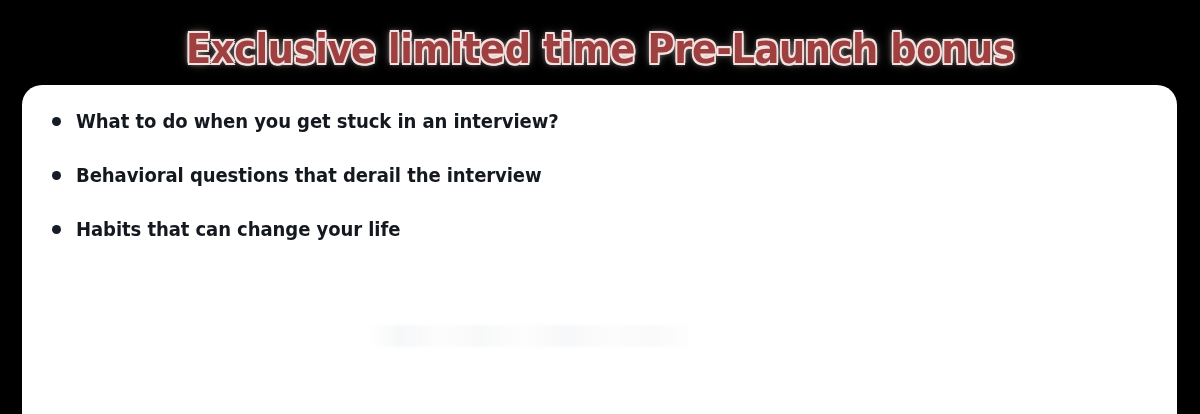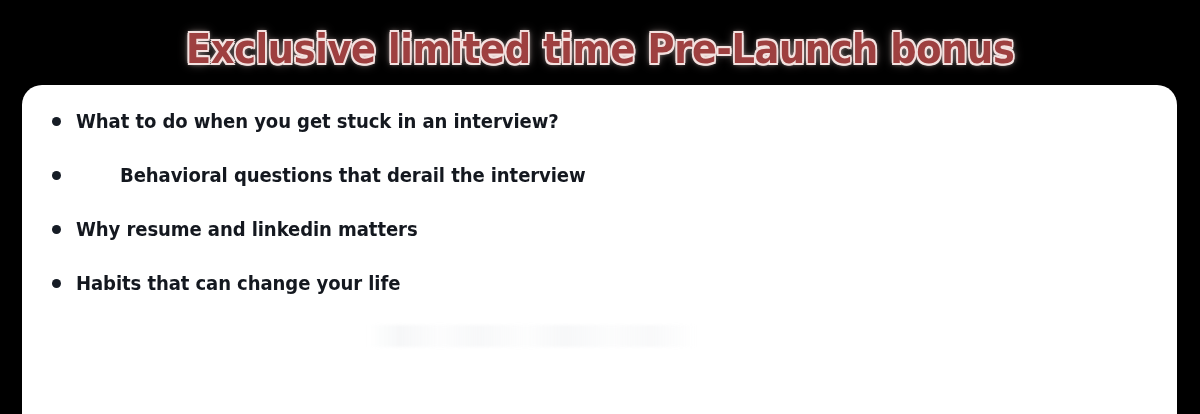--- a/index.html
+++ b/index.html
@@ -84,21 +84,21 @@
   .bonus-item {
     position: absolute;
     left: 0;
     height: 28px;
     display: flex;
     align-items: center;
     white-space: nowrap;
   }
 
   .bonus-item:nth-child(1) { top: 22px; }
-  .bonus-item:nth-child(2) { top: 76px; gap: 44px; }
+  .bonus-item:nth-child(2) { top: 76px; }
   .bonus-item:nth-child(3) { top: 130px; }
   .bonus-item:nth-child(4) { top: 184px; }
   .bonus-item:nth-child(5) { top: 238px; }
 
   .bullet-dot {
     flex: 0 0 auto;
     width: 9px;
     height: 9px;
     border-radius: 50%;
     background: #161C25;
@@ -151,24 +151,20 @@
       <li class="bonus-item">
         <span class="bullet-dot"></span>
         <span class="bonus-text">What to do when you get stuck in an interview?</span>
       </li>
 
       <li class="bonus-item">
         <span class="bullet-dot"></span>
         <span class="bonus-text">Behavioral questions that derail the interview</span>
       </li>
 
-      <li class="bonus-item">
-        <span class="bullet-dot"></span>
-        <span class="bonus-text">Why resume and linkedin matters</span>
-      </li>
 
 
       <li class="bonus-item">
         <span class="bullet-dot"></span>
         <span class="bonus-text">Habits that can change your life</span>
       </li>
 
     </ul>
 
     <div id="ghost-artifact"></div>

